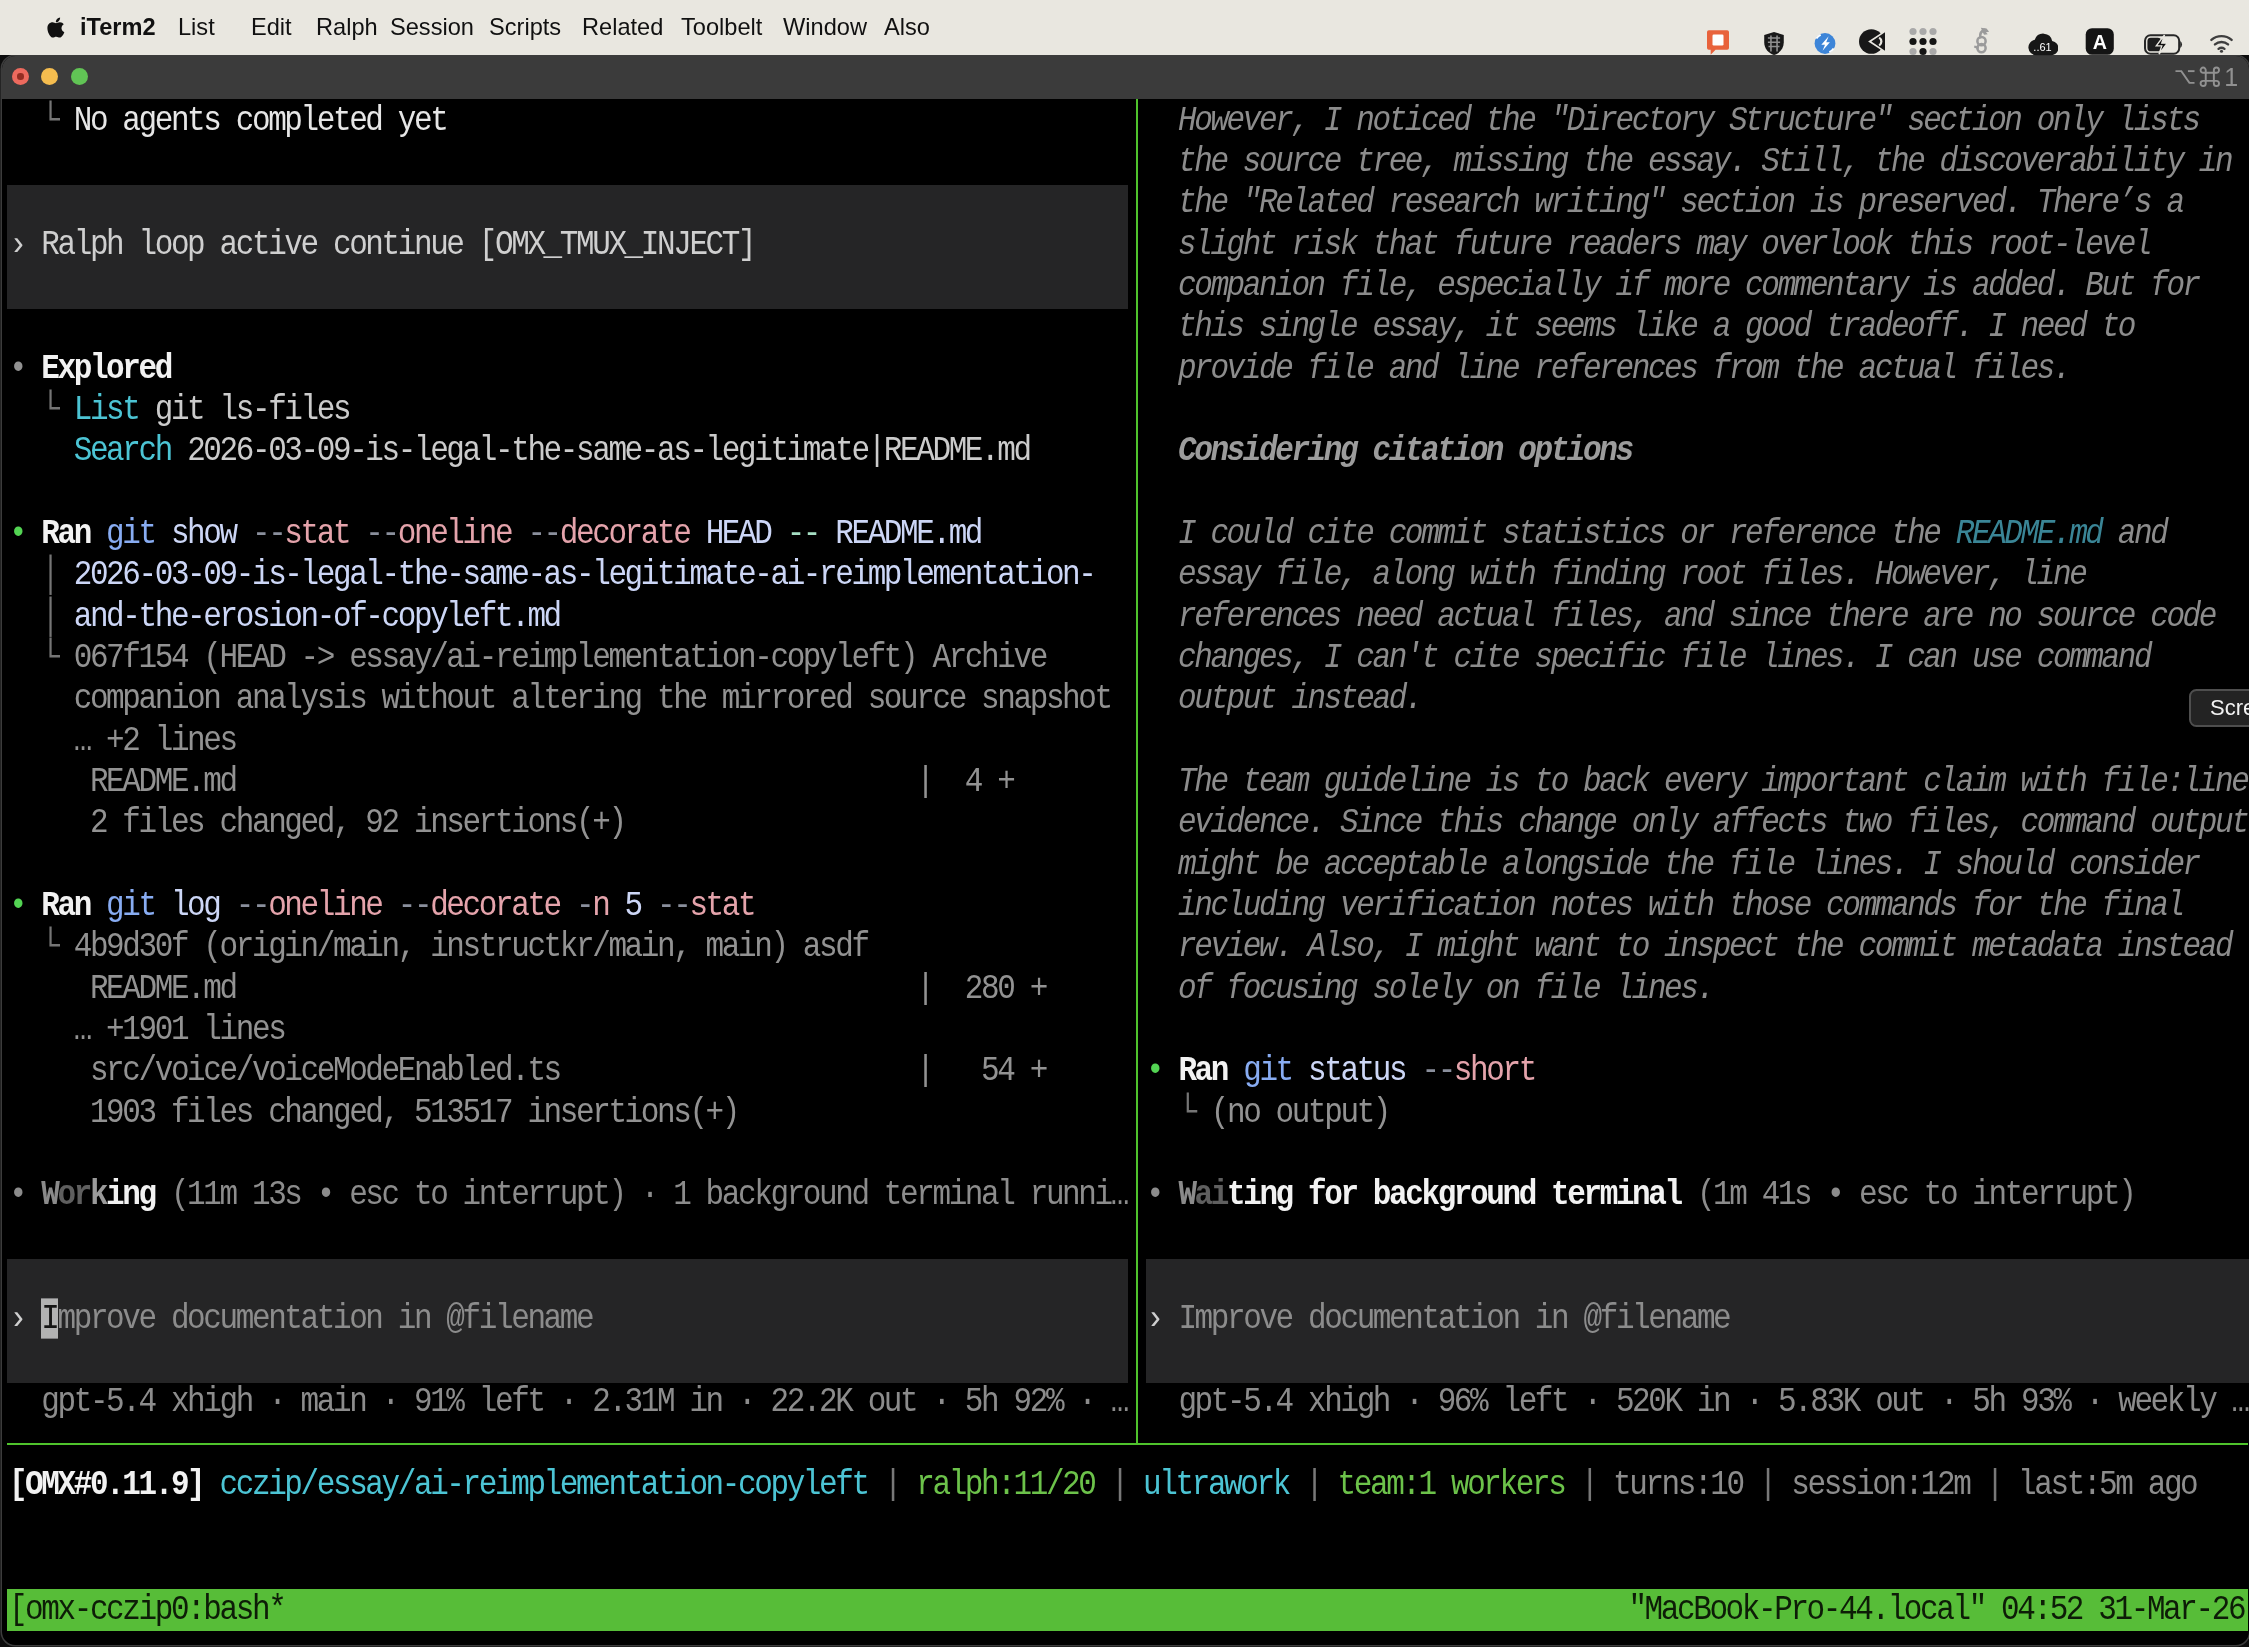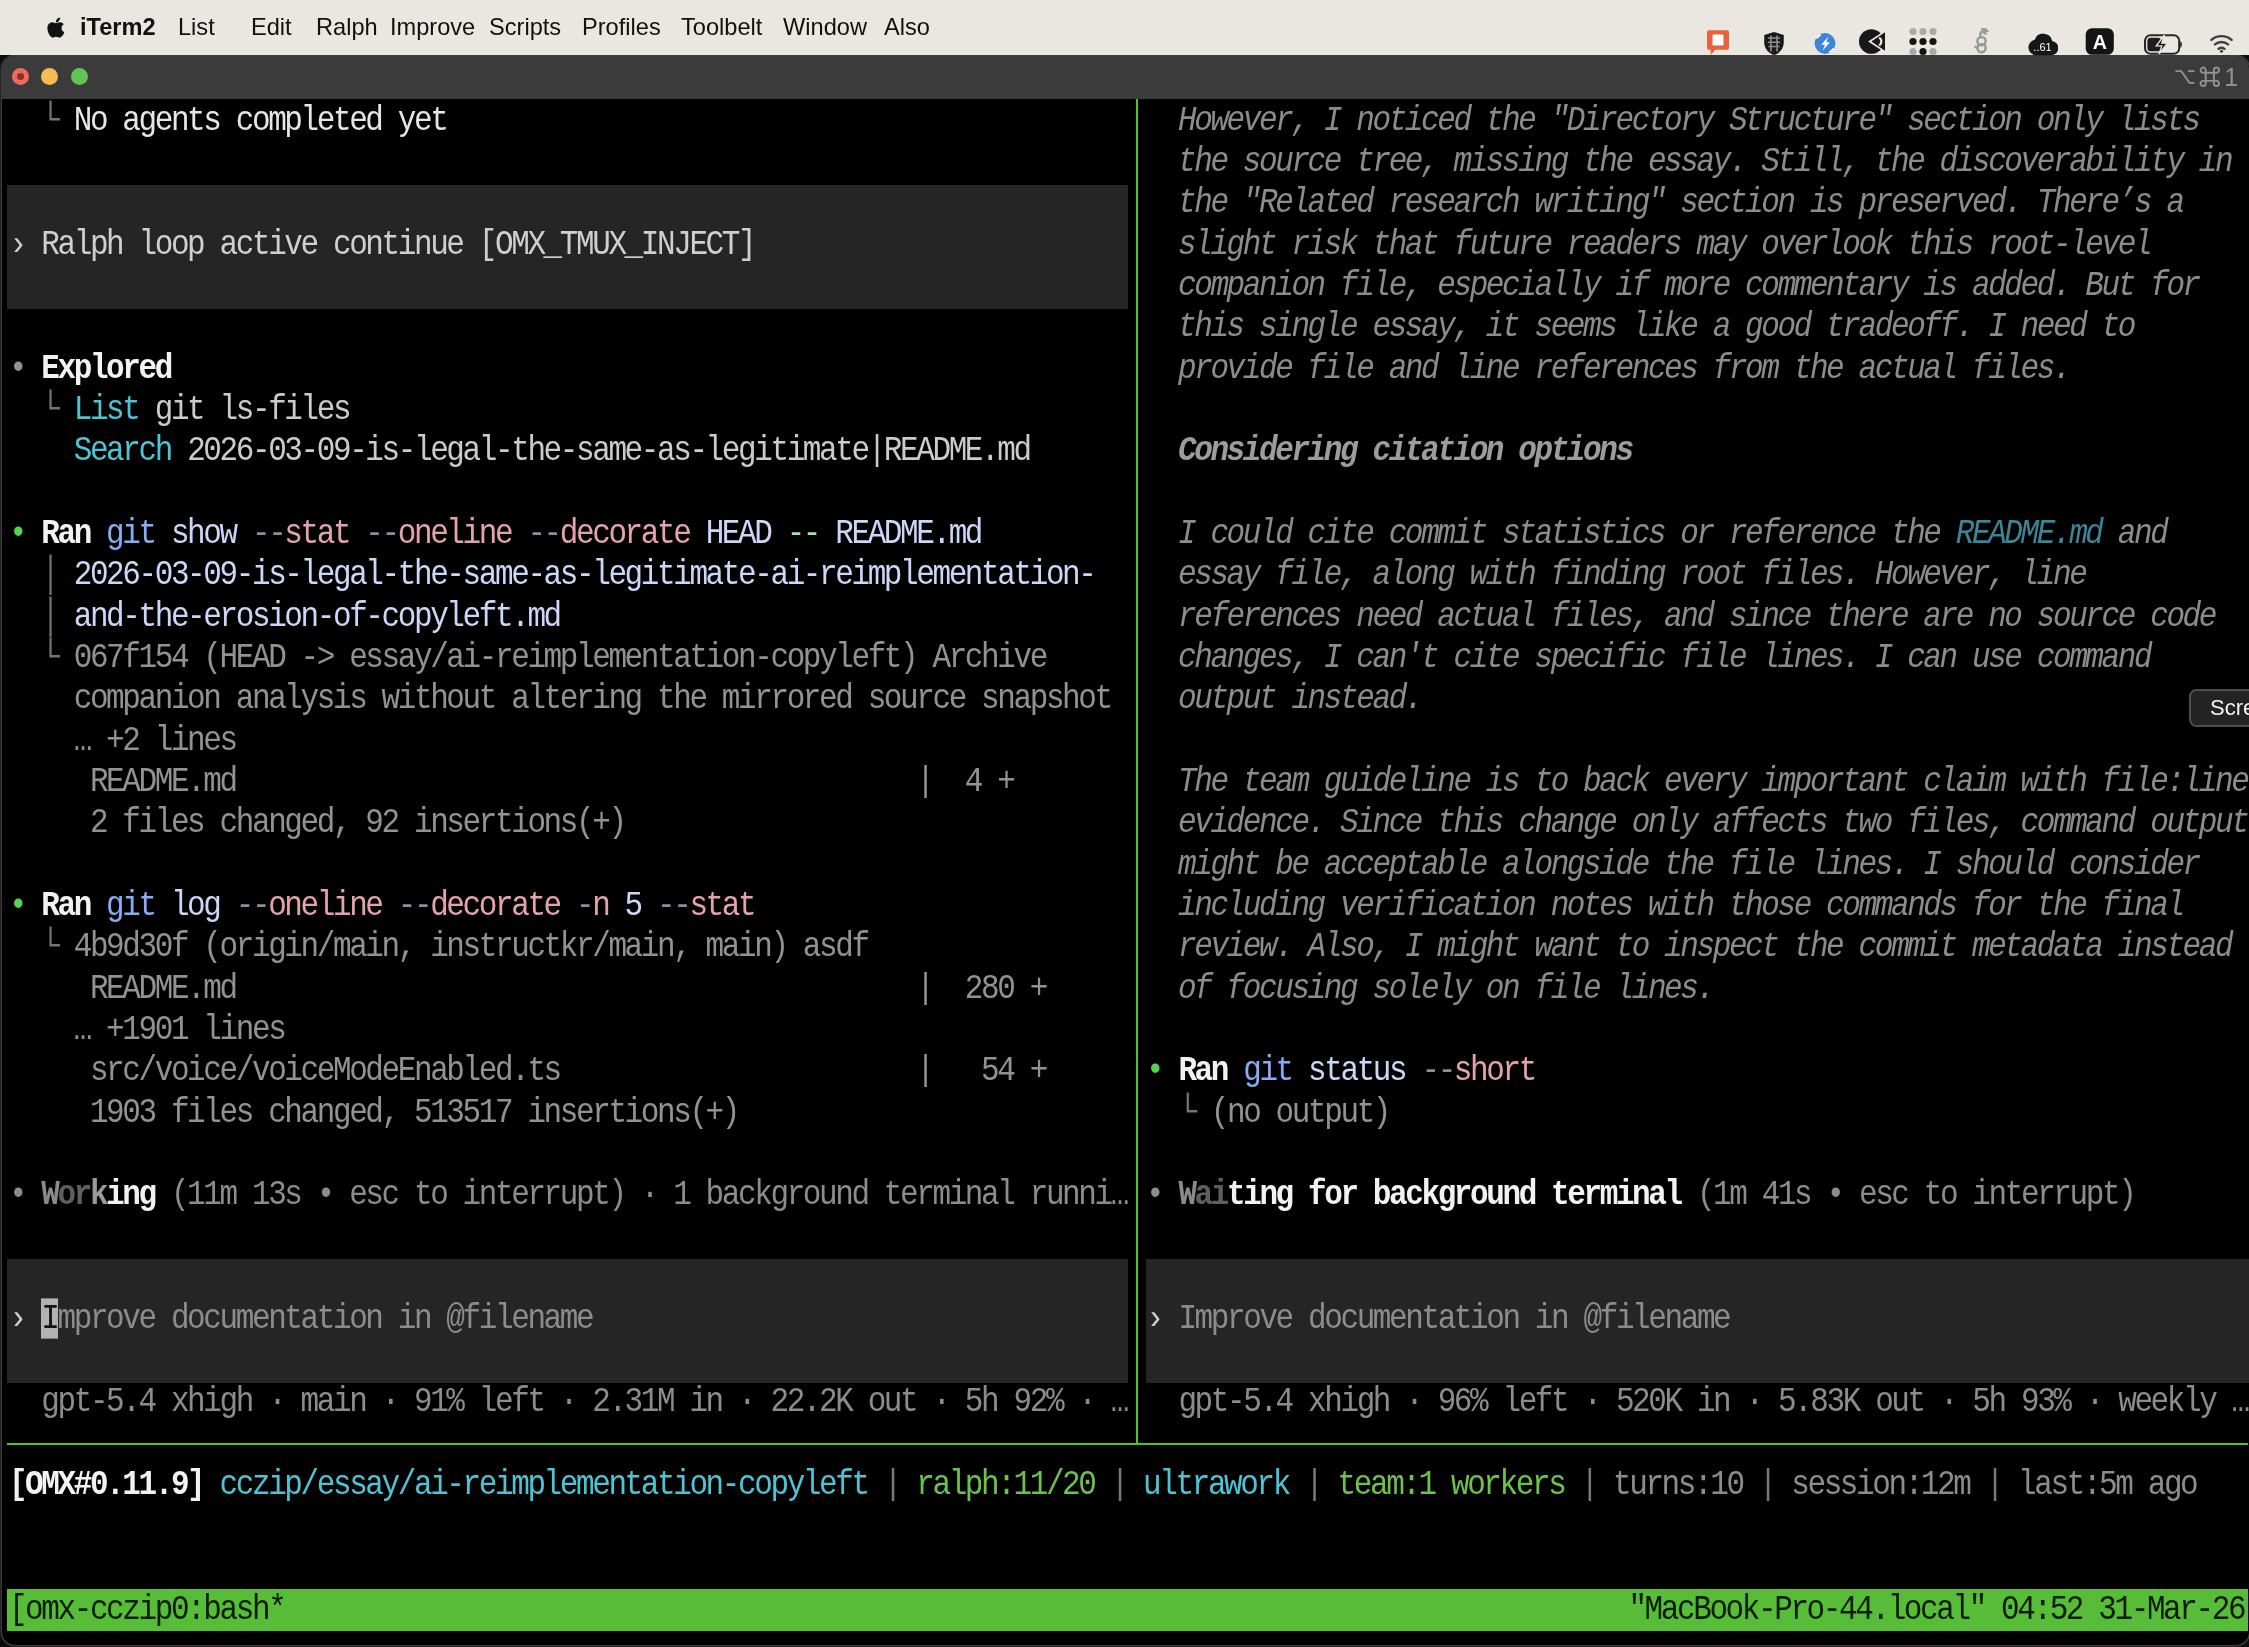--- a/index.html
+++ b/index.html
@@ -113,23 +113,23 @@
     <div class="r" style="right:5.9px;top:1589px;height:42px;line-height:42px;color:#0d1d07">"MacBook-Pro-44.local" 04:52 31-Mar-26</div>
     <div style="position:absolute;left:2189px;top:689px;width:89px;height:38px;background:#232323;border:2.2px solid #4e4e4e;border-radius:7.4px;box-sizing:border-box;color:#f2f2f2;font-size:22px;line-height:33px;padding-left:19px;">Scre</div>
     <div id="menubar"></div>
     <svg class="mi" style="left:47px;top:15.5px;height:23px" width="17.7" height="23" viewBox="0 0 384 512">
       <path fill="#111" d="M318.7 268.7c-.2-36.7 16.4-64.4 50-84.8-18.8-26.9-47.2-41.7-84.7-44.6-35.5-2.7-74.3 20.7-88.5 20.7-15 0-49.4-19.7-76.4-19.7C63.3 141.2 4 184.8 4 273.5q0 39.3 14.4 81.2c12.8 36.7 59 126.7 107.2 125.2 25.2-.6 43-17.9 75.8-17.9 31.8 0 48.3 17.9 76.4 17.9 48.6-.7 90.4-82.5 102.6-119.3-65.2-30.7-61.7-90-61.7-91.9zm-56.6-164.2c27.3-32.4 24.8-61.9 24-72.5-24.1 1.4-52 16.4-67.9 34.9-17.5 19.8-27.8 44.3-25.6 71.9 26.1 2 49.9-11.4 69.5-34.3z"></path>
     </svg>
     <div class="mi" style="left:80px;font-weight:700">iTerm2</div>
     <div class="mi" style="left:178px;font-weight:400">List</div>
     <div class="mi" style="left:251px;font-weight:400">Edit</div>
     <div class="mi" style="left:316px;font-weight:400">Ralph</div>
-    <div class="mi" style="left:390px;font-weight:400">Improve</div>
+    <div class="mi" style="left:390px;font-weight:400">Session</div>
     <div class="mi" style="left:489px;font-weight:400">Scripts</div>
-    <div class="mi" style="left:582px;font-weight:400">Profiles</div>
+    <div class="mi" style="left:582px;font-weight:400">Related</div>
     <div class="mi" style="left:681px;font-weight:400">Toolbelt</div>
     <div class="mi" style="left:783px;font-weight:400">Window</div>
     <div class="mi" style="left:884px;font-weight:400">Also</div>
     <svg class="mi" style="left:1707px;top:14.8px" width="22" height="26.6" viewBox="0 0 36 40">
       <path fill="#e8623b" d="M3 0h30a3 3 0 0 1 3 3v26a3 3 0 0 1-3 3H14l-8 8v-8H3a3 3 0 0 1-3-3V3a3 3 0 0 1 3-3z"></path>
       <rect x="9" y="7" width="18" height="18" rx="2" fill="#fdfdfd"></rect>
     </svg>
     <svg class="mi" style="left:1763px;top:15.5px" width="22" height="24" viewBox="0 0 36 38">
       <path fill="#191919" d="M18 0l16 5v12c0 10-6.5 17.5-16 21C8.5 34.5 2 27 2 17V5z"></path>
       <g stroke="#8f8f8f" stroke-width="2.6">

